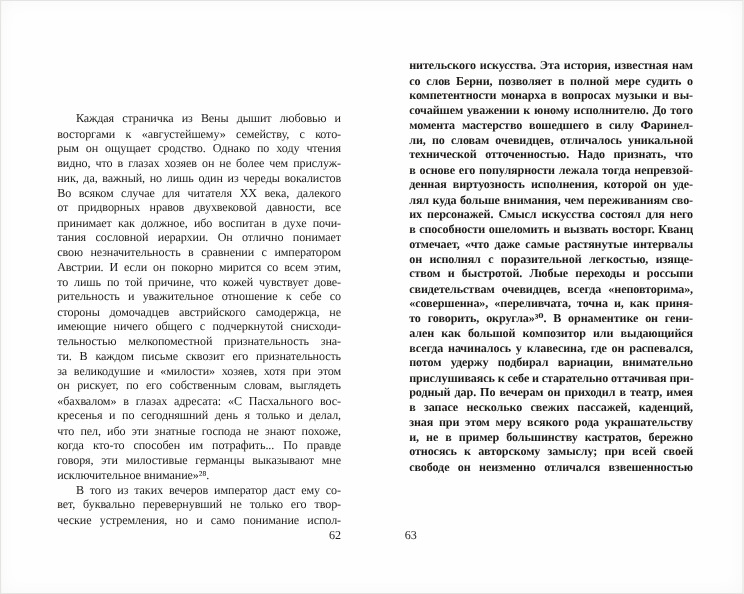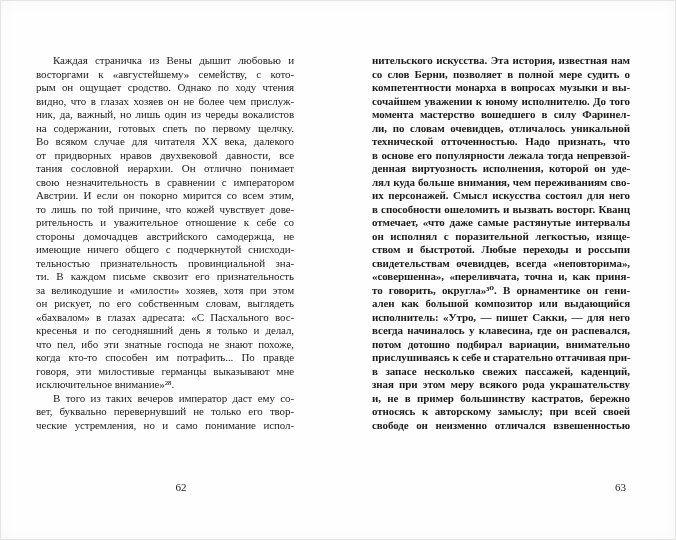--- a/index.html
+++ b/index.html
@@ -21,61 +21,61 @@
   }
   .text-column {
     position: absolute;
     top: 54px;
     width: 258px;
     font-size: 11px;
     line-height: 13.5px;
     color: #1e1c1a;
     letter-spacing: -0.1px;
   }
-  .text-column.left  { left: 36px; }
+  .text-column.left  { left: 52px; margin-top: 48px; }
   .text-column.right { left: 372px; font-weight: bold; }
   .line {
     white-space: nowrap;
     text-align: justify;
     text-align-last: justify;
   }
   .line.indent { text-indent: 17px; }
   .line.end { text-align-last: left; }
   .page-number {
     position: absolute;
     top: 481px;
     width: 258px;
     font-size: 11px;
     color: #1e1c1a;
   }
-  .page-number.left  { left: 52px; text-align: center; }
-  .page-number.right { left: 368px; text-align: right; }
+  .page-number.left  { left: 52px; text-align: right; }
+  .page-number.right { left: 368px; }
 </style>
 </head>
 <body>
 
 <div class="spread">
 
   <div class="text-column left">
       <div class="line indent">Каждая страничка из Вены дышит любовью и</div>
       <div class="line">восторгами к «августейшему» семейству, с кото-</div>
       <div class="line">рым он ощущает сродство. Однако по ходу чтения</div>
       <div class="line">видно, что в глазах хозяев он не более чем прислуж-</div>
       <div class="line">ник, да, важный, но лишь один из череды вокалистов</div>
-      <div class="line">на содержании, готовых спеть по первому щелчку.</div>
       <div class="line">Во всяком случае для читателя XX века, далекого</div>
       <div class="line">от придворных нравов двухвековой давности, все</div>
+      <div class="line">принимает как должное, ибо воспитан в духе почи-</div>
       <div class="line">тания сословной иерархии. Он отлично понимает</div>
       <div class="line">свою незначительность в сравнении с императором</div>
       <div class="line">Австрии. И если он покорно мирится со всем этим,</div>
       <div class="line">то лишь по той причине, что кожей чувствует дове-</div>
       <div class="line">рительность и уважительное отношение к себе со</div>
       <div class="line">стороны домочадцев австрийского самодержца, не</div>
       <div class="line">имеющие ничего общего с подчеркнутой снисходи-</div>
-      <div class="line">тельностью признательность провинциальной зна-</div>
+      <div class="line">тельностью мелкопоместной признательность зна-</div>
       <div class="line">ти. В каждом письме сквозит его признательность</div>
       <div class="line">за великодушие и «милости» хозяев, хотя при этом</div>
       <div class="line">он рискует, по его собственным словам, выглядеть</div>
       <div class="line">«бахвалом» в глазах адресата: «С Пасхального вос-</div>
       <div class="line">кресенья и по сегодняшний день я только и делал,</div>
       <div class="line">что пел, ибо эти знатные господа не знают похоже,</div>
       <div class="line">когда кто-то способен им потрафить... По правде</div>
       <div class="line">говоря, эти милостивые германцы выказывают мне</div>
       <div class="line end">исключительное внимание»²⁸.</div>
       <div class="line indent">В того из таких вечеров император даст ему со-</div>
@@ -96,24 +96,24 @@
       <div class="line">лял куда больше внимания, чем переживаниям сво-</div>
       <div class="line">их персонажей. Смысл искусства состоял для него</div>
       <div class="line">в способности ошеломить и вызвать восторг. Кванц</div>
       <div class="line">отмечает, «что даже самые растянутые интервалы</div>
       <div class="line">он исполнял с поразительной легкостью, изяще-</div>
       <div class="line">ством и быстротой. Любые переходы и россыпи</div>
       <div class="line">свидетельствам очевидцев, всегда «неповторима»,</div>
       <div class="line">«совершенна», «переливчата, точна и, как приня-</div>
       <div class="line">то говорить, округла»³⁰. В орнаментике он гени-</div>
       <div class="line">ален как большой композитор или выдающийся</div>
-      <div class="line">исполнитель: «Утро, — пишет Сакки, — для него</div>
       <div class="line">всегда начиналось у клавесина, где он распевался,</div>
-      <div class="line">потом дотошно подбирал вариации, внимательно</div>
+      <div class="line">потом удержу подбирал вариации, внимательно</div>
       <div class="line">прислушиваясь к себе и старательно оттачивая при-</div>
+      <div class="line">родный дар. По вечерам он приходил в театр, имея</div>
       <div class="line">в запасе несколько свежих пассажей, каденций,</div>
       <div class="line">зная при этом меру всякого рода украшательству</div>
       <div class="line">и, не в пример большинству кастратов, бережно</div>
       <div class="line">относясь к авторскому замыслу; при всей своей</div>
       <div class="line">свободе он неизменно отличался взвешенностью</div>
     </div>
 
   <div class="page-number left">62</div>
 
   <div class="page-number right">63</div>

